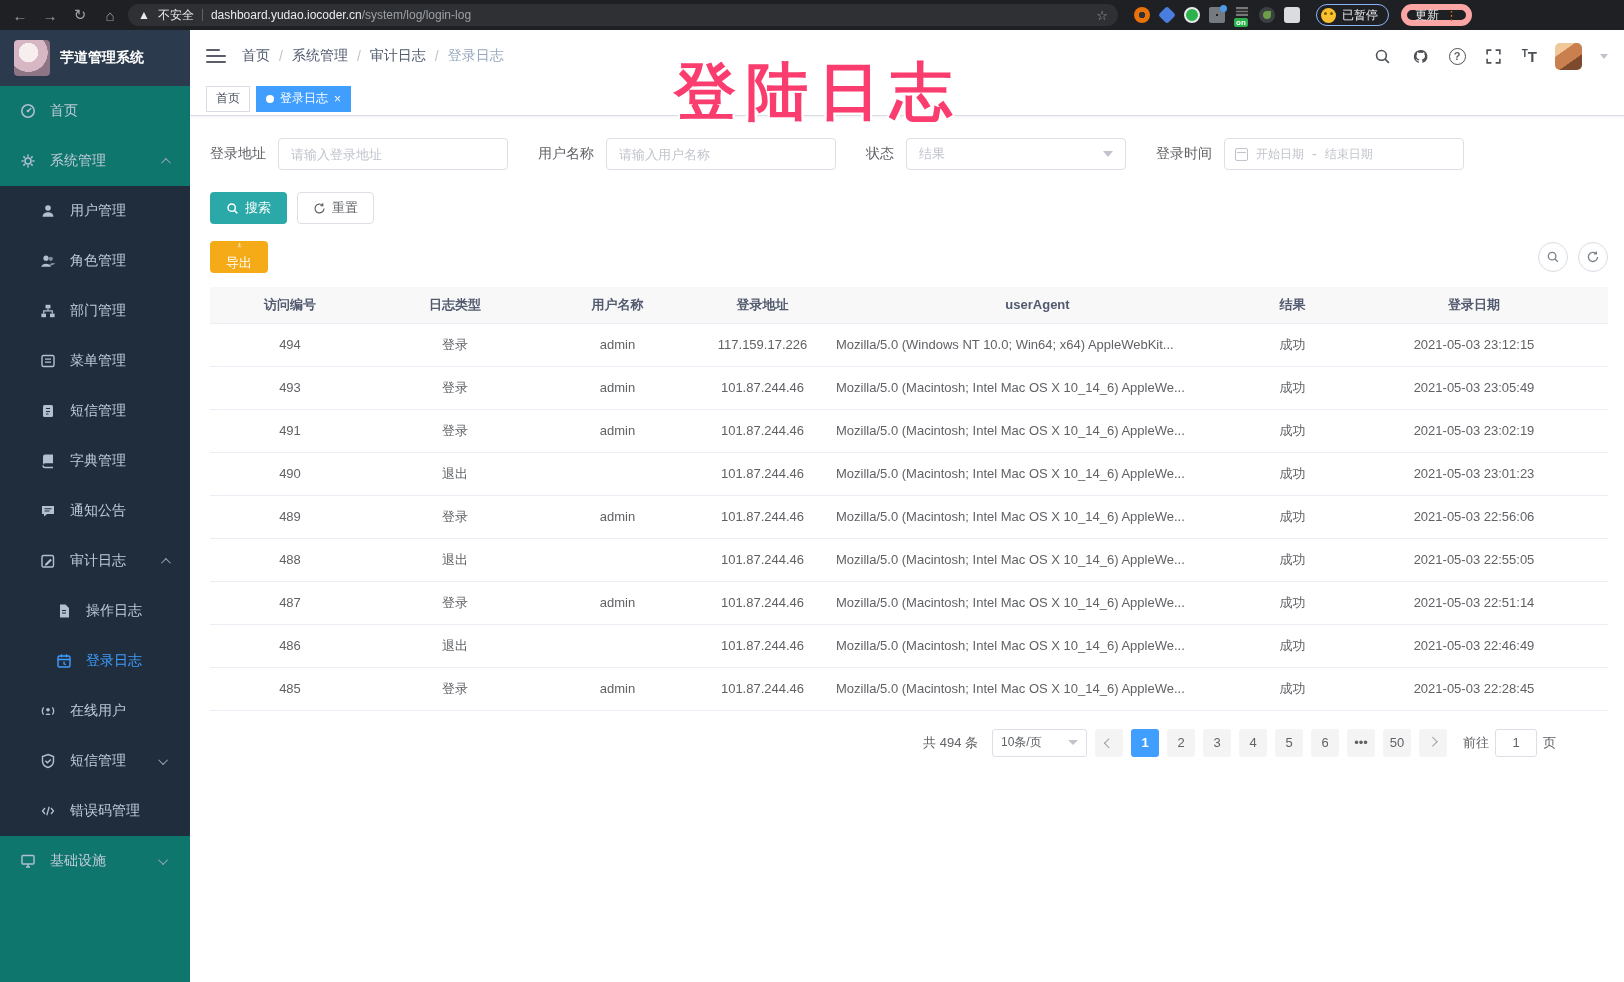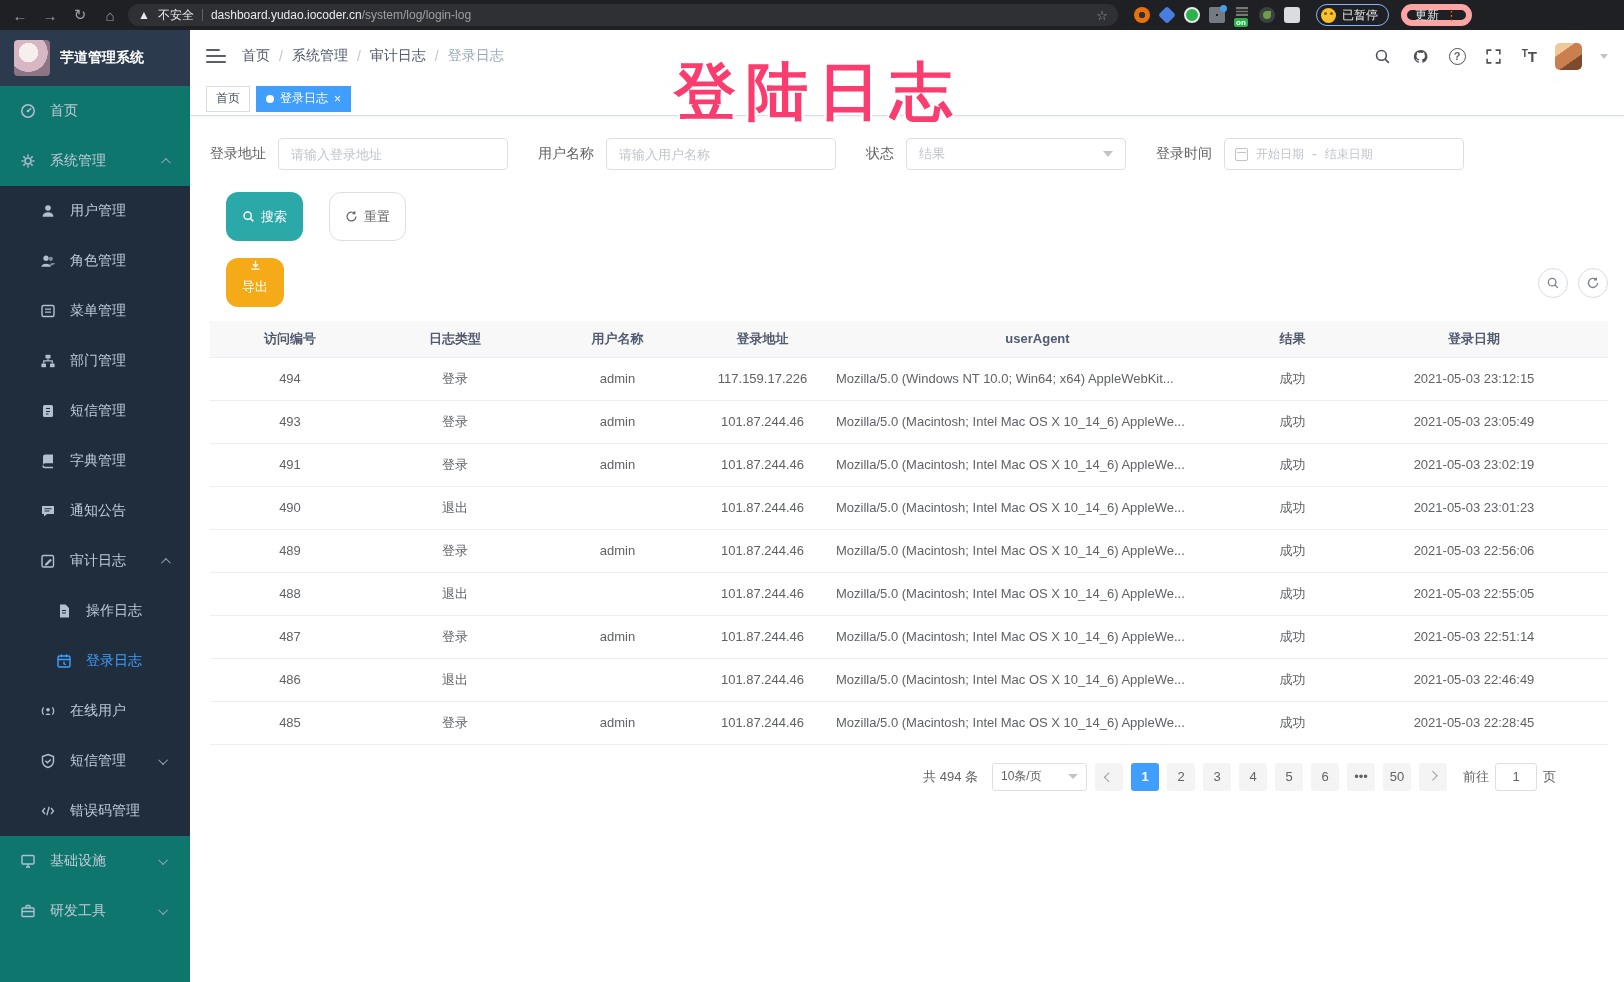--- a/index.html
+++ b/index.html
@@ -117,22 +117,22 @@
   .ph { color:#c0c4cc; font-size:13px; }
   .sel-caret { margin-left:auto; width:0; height:0; border-left:5px solid transparent;
     border-right:5px solid transparent; border-top:6px solid #c0c4cc; }
   .daterange { width:240px; height:32px; border:1px solid #dcdfe6; border-radius:4px; background:#fff;
     display:flex; align-items:center; padding:0 10px; gap:8px; cursor:pointer; }
   .cal-ico { width:13px; height:13px; border:1.3px solid #c0c4cc; border-radius:2px; position:relative; }
   .cal-ico::after { content:""; position:absolute; left:1px; right:1px; top:3px; height:1.3px; background:#c0c4cc; }
   .daterange .ph { font-size:12px; }
   .d-sep { color:#c0c4cc; }
   .btn-row { display:flex; align-items:center; gap:10px; margin-top:22px; }
-  .btn { height:49px; display:inline-flex; align-items:center; gap:6px; padding:0 15px;
-    border-radius:12px; font-size:13px; cursor:pointer; border:1px solid transparent;margin-left:16px; }
+  .btn { height:32px; display:inline-flex; align-items:center; gap:6px; padding:0 15px;
+    border-radius:4px; font-size:13px; cursor:pointer; border:1px solid transparent; }
   .btn svg { width:13px; height:13px; }
   .btn-search { background:#2BA8A8; color:#fff; }
   .btn-reset { background:#fff; color:#606266; border-color:#dcdfe6; }
   .btn-export { background:#F5AB18; color:#fff;flex-direction:column; }
   .export-row { display:flex; align-items:center; margin-top:17px; }
   .tool-circles { margin-left:auto; display:flex; gap:10px; }
   .circle-btn { width:30px; height:30px; border-radius:50%; border:1px solid #d9dde3; background:#fff;
     display:flex; align-items:center; justify-content:center; color:#7a8089; cursor:pointer; }
   .circle-btn svg { width:14px; height:14px; }
   
@@ -244,36 +244,36 @@
             <path d="M9 13.5a4 3.6 0 0 1 6.4-2.8" fill="currentColor" opacity=".65"></path>
             <circle cx="6" cy="5.2" r="2.6" fill="currentColor"></circle>
             <path d="M1.2 13.8a5 4.3 0 0 1 9.6 0Z" fill="currentColor"></path>
           </svg>
         </span>
       <span>角色管理</span>
     </div>
     <div class="s-item lvl1">
       <span class="s-ico">
           <svg viewBox="0 0 16 16">
-            <rect x="2" y="2.5" width="12" height="11" rx="1.5" fill="none" stroke="currentColor" stroke-width="1.4"></rect>
-            <path d="M5 6.2h6M5 9.2h6" stroke="currentColor" stroke-width="1.3"></path>
-          </svg>
-        </span>
-      <span>菜单管理</span>
-    </div>
-    <div class="s-item lvl1">
-      <span class="s-ico">
-          <svg viewBox="0 0 16 16">
             <rect x="5.5" y="1.8" width="5" height="3.6" fill="currentColor"></rect>
             <rect x="1.4" y="10.6" width="4.6" height="3.6" fill="currentColor"></rect>
             <rect x="10" y="10.6" width="4.6" height="3.6" fill="currentColor"></rect>
             <path d="M8 5.4v2.4M3.7 10.6V7.8h8.6v2.8" stroke="currentColor" stroke-width="1.2" fill="none"></path>
           </svg>
         </span>
       <span>部门管理</span>
+    </div>
+    <div class="s-item lvl1">
+      <span class="s-ico">
+          <svg viewBox="0 0 16 16">
+            <rect x="2" y="2.5" width="12" height="11" rx="1.5" fill="none" stroke="currentColor" stroke-width="1.4"></rect>
+            <path d="M5 6.2h6M5 9.2h6" stroke="currentColor" stroke-width="1.3"></path>
+          </svg>
+        </span>
+      <span>菜单管理</span>
     </div>
     <div class="s-item lvl1">
       <span class="s-ico">
           <svg viewBox="0 0 16 16">
             <rect x="3" y="2" width="10" height="12" rx="1.5" fill="currentColor"></rect>
             <path d="M6 5.5h4M6 8.5h4M6 11h2.5" stroke="#1f2d3d" stroke-width="1.2"></path>
           </svg>
         </span>
       <span>短信管理</span>
     </div>
@@ -354,30 +354,20 @@
   </div>
 
   <div class="s-item lvl0">
     <span class="s-ico">
         <svg viewBox="0 0 16 16">
           <rect x="2" y="2.5" width="12" height="8.5" rx="1" fill="none" stroke="currentColor" stroke-width="1.4"></rect>
           <path d="M6 14h4M8 11v3" stroke="currentColor" stroke-width="1.4" fill="none"></path>
         </svg>
       </span>
     <span>基础设施</span>
-    <span class="s-arrow arrow-down"></span>
-  </div>
-  <div class="s-item lvl0">
-    <span class="s-ico">
-        <svg viewBox="0 0 16 16">
-          <rect x="2" y="5" width="12" height="8.5" rx="1" fill="none" stroke="currentColor" stroke-width="1.4"></rect>
-          <path d="M6 5V3.6a1.1 1.1 0 0 1 1.1-1.1h1.8A1.1 1.1 0 0 1 10 3.6V5M2 8.5h12" stroke="currentColor" stroke-width="1.4" fill="none"></path>
-        </svg>
-      </span>
-    <span>研发工具</span>
     <span class="s-arrow arrow-down"></span>
   </div>
 </div>
 
 <div class="navbar">
   <span class="hamburger">
       <i></i>
       <i></i>
       <i></i>
     </span>

